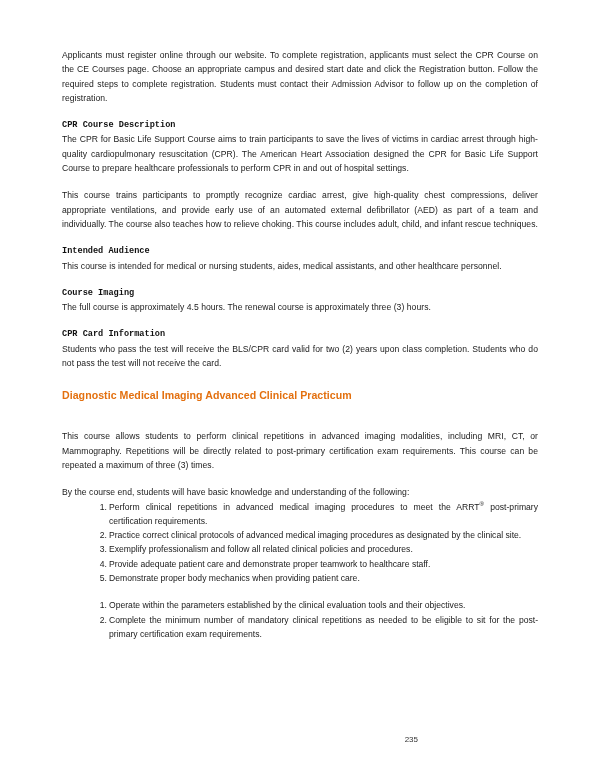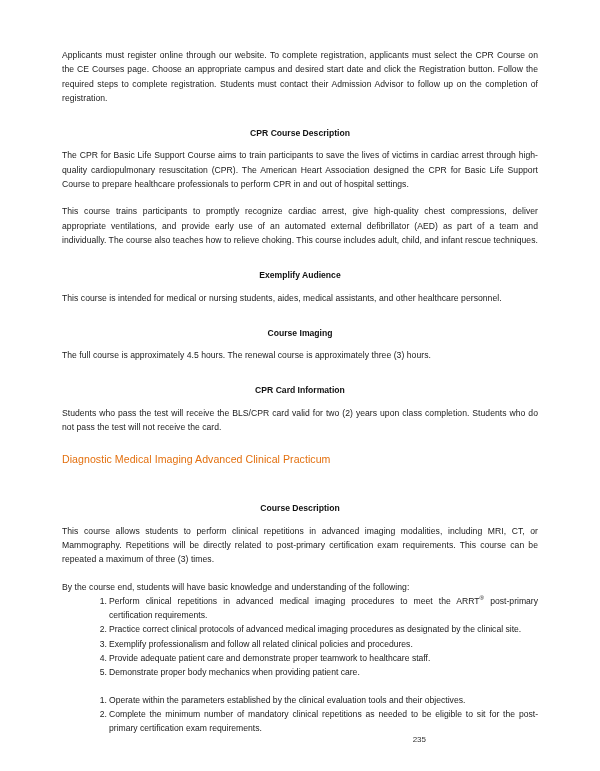--- a/index.html
+++ b/index.html
@@ -31,34 +31,35 @@
   }
   p.body-para {
     margin: 0;
     font-size: 8.6px;
     line-height: 14.3px;
     text-align: justify;
     color: #1a1a1a;
     letter-spacing: 0.005em;
   }
   .heading-bold {
-    margin: 8px;
+    margin: 0;
     font-size: 8.6px;
     line-height: 14.3px;
     font-weight: bold;
     color: #111111;
-    text-align: center;
+    text-align: left;
+    font-family: Liberation Mono, monospace;
   }
   .gap-md { height: 13px; }
   .gap-lg { height: 18px; }
   h2.section-heading {
     margin: 0;
     font-size: 10.6px;
     line-height: 15px;
-    font-weight: normal;
+    font-weight: bold;
     color: #e3700f;
     letter-spacing: 0.004em;
   }
   .info-block {
     margin: 0;
   }
   .info-line {
     margin: 0;
     font-size: 8.6px;
     line-height: 13.4px;
@@ -85,21 +86,21 @@
     top: 0;
     width: 14px;
     text-align: right;
     font-size: 8.6px;
     line-height: 14.3px;
     color: #1a1a1a;
   }
   ol.num-list > li .txt { display: block; }
   .page-number {
     position: absolute;
-    right: 58px;
+    right: 66px;
     top: 734px;
     font-size: 8px;
     color: #333333;
     line-height: 11px;
   }
   sup.reg {
     font-size: 6.2px;
     vertical-align: super;
     line-height: 0;
   }
@@ -116,21 +117,21 @@
 
     <p class="heading-bold">CPR Course Description</p>
     <p class="body-para">The CPR for Basic Life Support Course aims to train participants to save the lives of victims in cardiac arrest through high-quality cardiopulmonary resuscitation (CPR). The American Heart Association designed the CPR for Basic Life Support Course to prepare healthcare professionals to perform CPR in and out of hospital settings.</p>
 
     <div class="gap-md"></div>
 
     <p class="body-para">This course trains participants to promptly recognize cardiac arrest, give high-quality chest compressions, deliver appropriate ventilations, and provide early use of an automated external defibrillator (AED) as part of a team and individually. The course also teaches how to relieve choking. This course includes adult, child, and infant rescue techniques.</p>
 
     <div class="gap-md"></div>
 
-    <p class="heading-bold">Exemplify Audience</p>
+    <p class="heading-bold">Intended Audience</p>
     <p class="body-para">This course is intended for medical or nursing students, aides, medical assistants, and other healthcare personnel.</p>
 
     <div class="gap-md"></div>
 
     <p class="heading-bold">Course Imaging</p>
     <p class="body-para">The full course is approximately 4.5 hours. The renewal course is approximately three (3) hours.</p>
 
     <div class="gap-md"></div>
 
     <p class="heading-bold">CPR Card Information</p>
@@ -138,21 +139,20 @@
 
     <div class="gap-lg"></div>
 
     <h2 class="section-heading">Diagnostic Medical Imaging Advanced Clinical Practicum</h2>
 
     <div class="gap-md"></div>
 
 
     <div class="gap-md"></div>
 
-    <p class="heading-bold">Course Description</p>
     <p class="body-para">This course allows students to perform clinical repetitions in advanced imaging modalities, including MRI, CT, or Mammography. Repetitions will be directly related to post-primary certification exam requirements. This course can be repeated a maximum of three (3) times.</p>
 
     <div class="gap-md"></div>
 
     <p class="body-para">By the course end, students will have basic knowledge and understanding of the following:</p>
 
     <ol class="num-list" id="objectives-list">
         <li>
           <span class="num">1.</span>
           <span class="txt">Perform clinical repetitions in advanced medical imaging procedures to meet the ARRT<sup class="reg">®</sup> post-primary certification requirements.</span>

